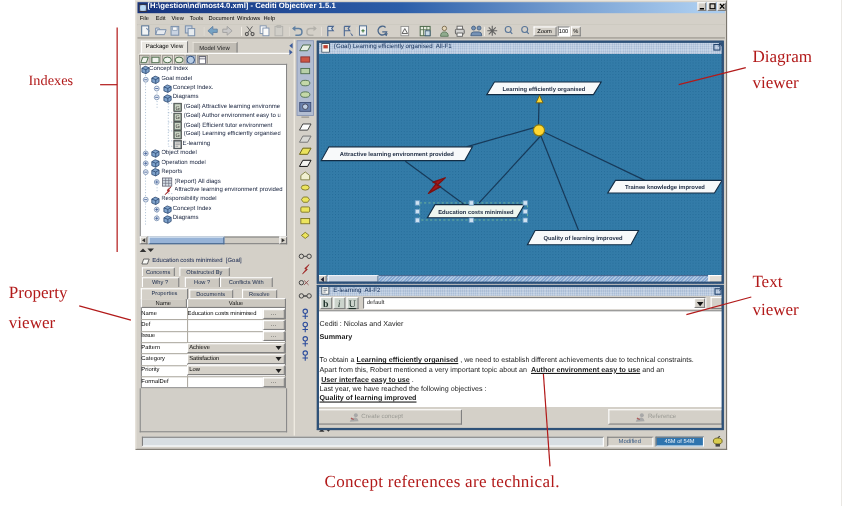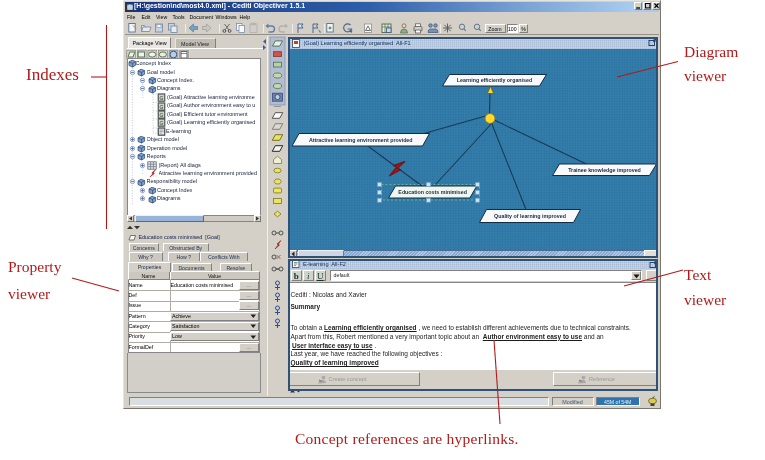--- a/index.html
+++ b/index.html
@@ -508,16 +508,16 @@
 <svg class="a" style="left:0;top:0;width:765px;height:460px;pointer-events:none">
 <g stroke="#b21a1a" stroke-width="1.1" fill="none">
 <line x1="91" y1="77" x2="106.5" y2="77"></line>
 <line x1="106.5" y1="25" x2="106.5" y2="229"></line>
 <line x1="617" y1="77" x2="678" y2="61.5"></line>
 <line x1="72" y1="278" x2="119" y2="291"></line>
 <line x1="624" y1="286" x2="683" y2="270"></line>
 <line x1="494" y1="340" x2="500" y2="424"></line>
 </g>
   </svg>
-<div class="red" style="left:26px;top:64.6px;font-size:17px">Indexes</div>
+<div class="red" style="left:26px;top:64.6px;font-size:13px">Indexes</div>
 <div class="red" style="left:684px;top:39.5px;line-height:24px">Diagram<br>viewer</div>
 <div class="red" style="left:8px;top:254px;line-height:26.5px">Property<br>viewer</div>
-<div class="red" style="left:684px;top:262px;line-height:25px">Text<br>viewer</div>
-<div class="red" style="left:295px;top:430px;letter-spacing:0.25px">Concept references are hyperlinks.</div>
+<div class="red" style="left:684px;top:244px;line-height:25px">Text<br>viewer</div>
+<div class="red" style="left:295px;top:430px;letter-spacing:0.25px">Concept references are technical.</div>
 </body></html>

